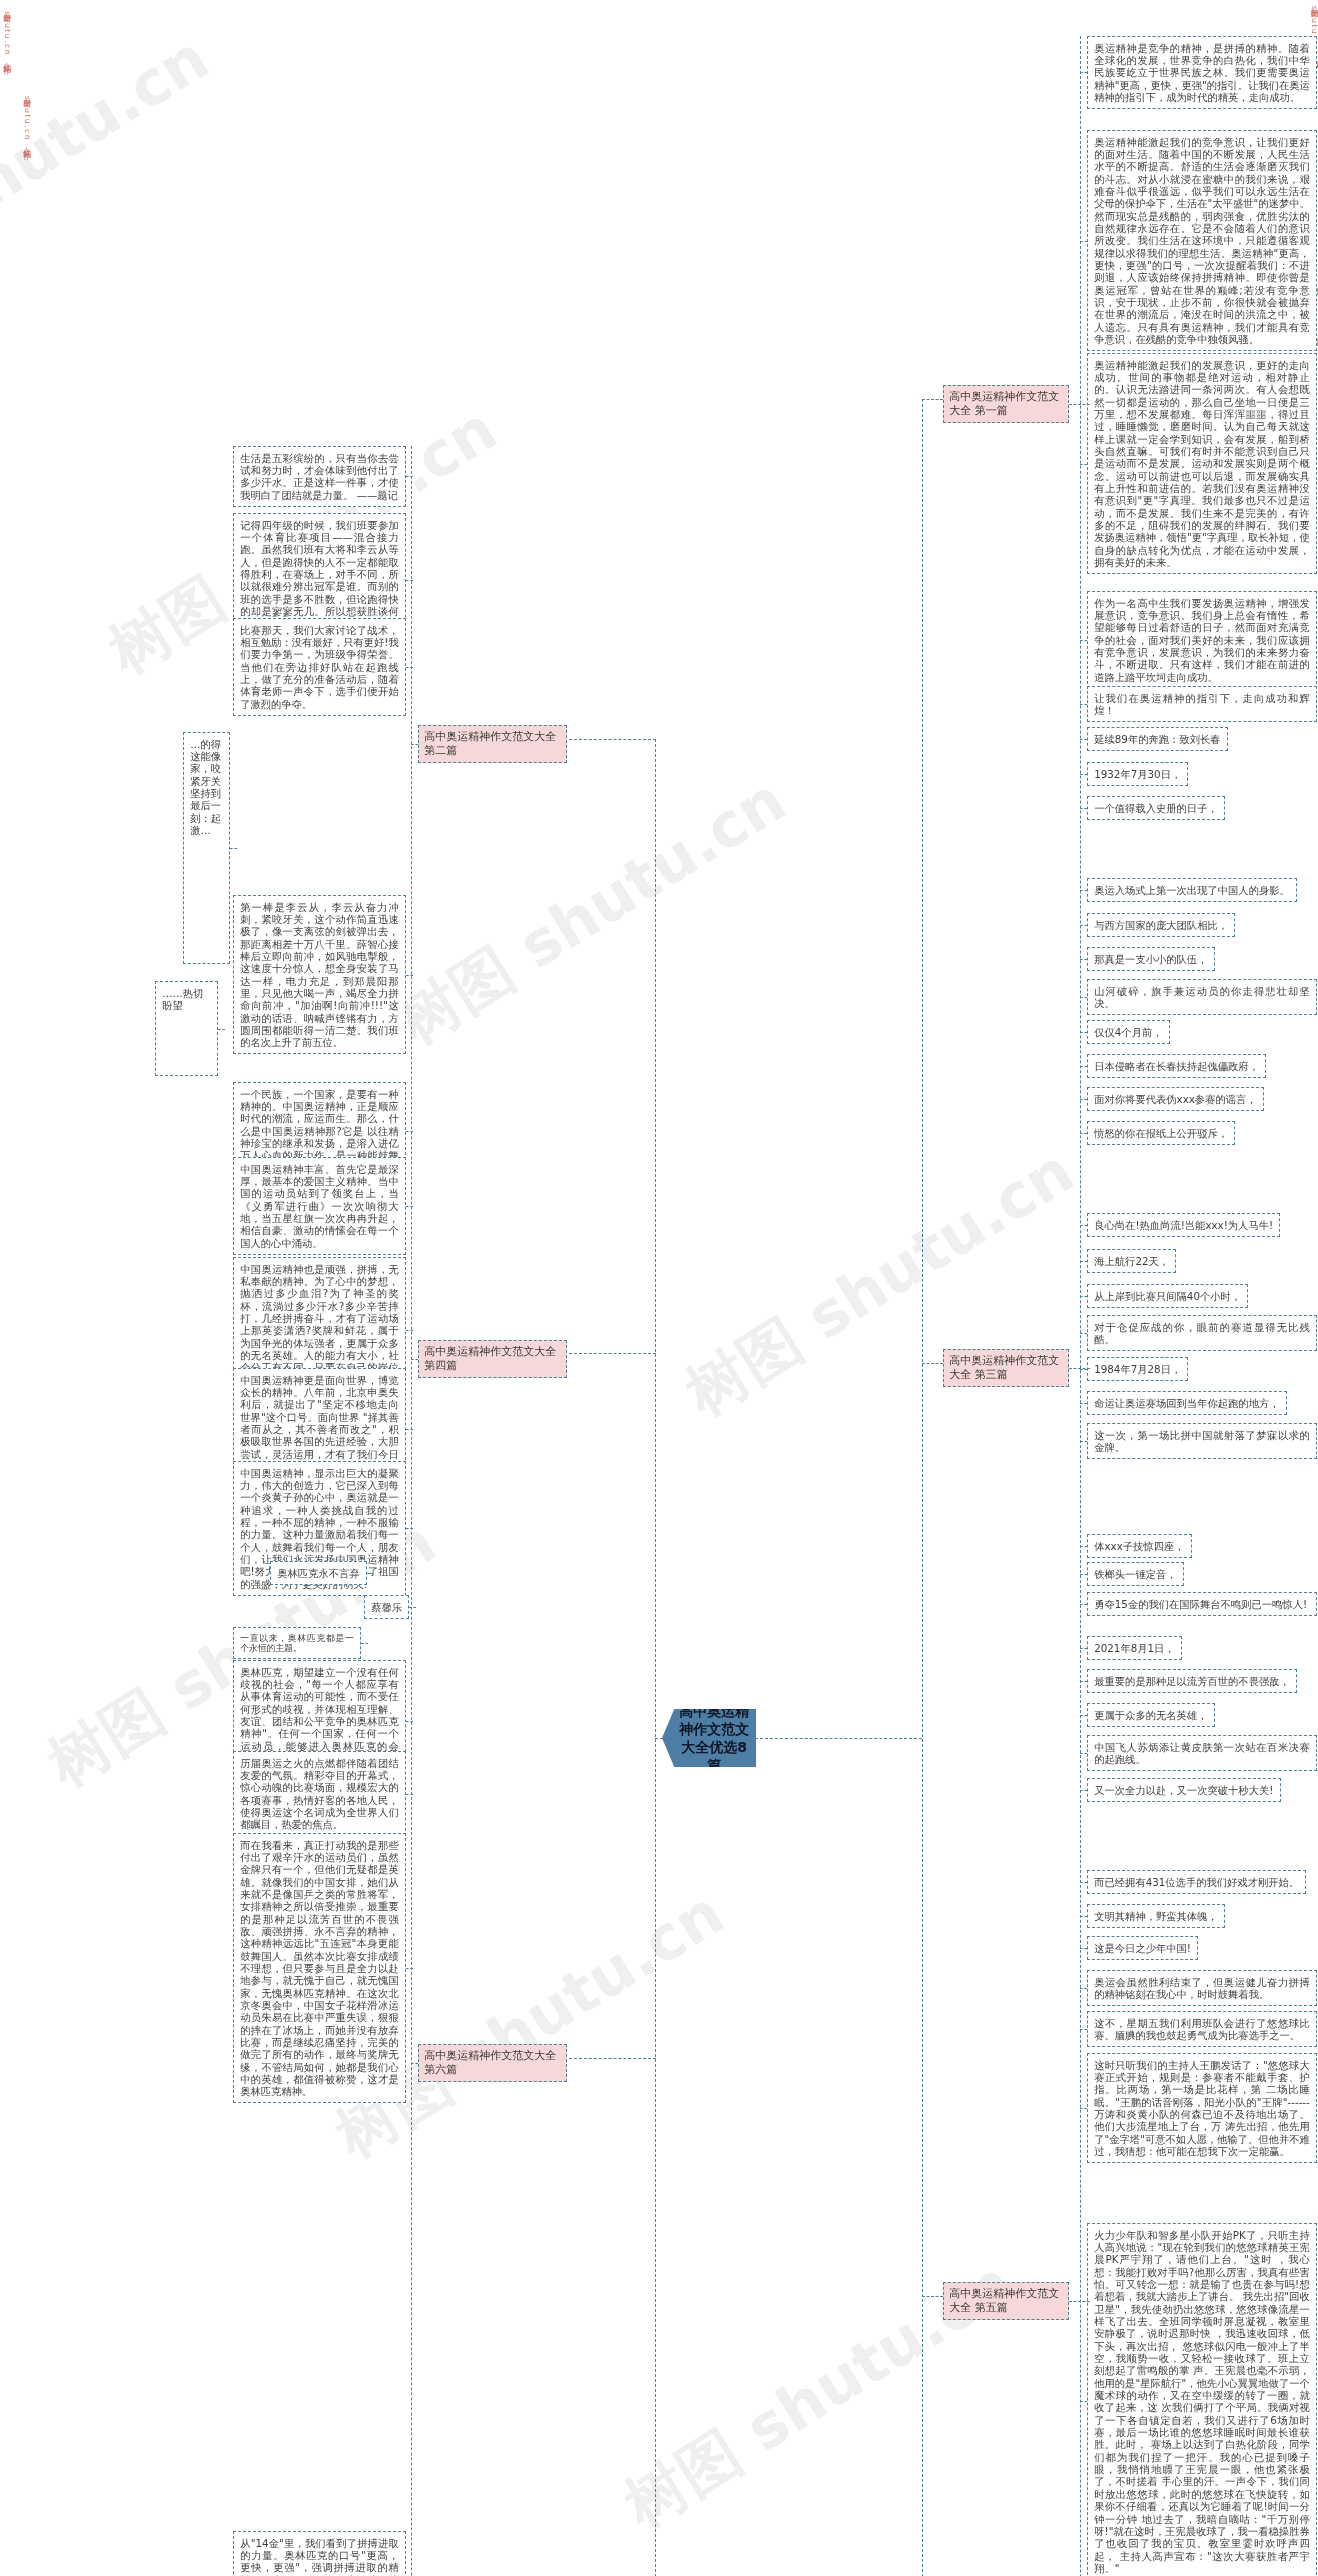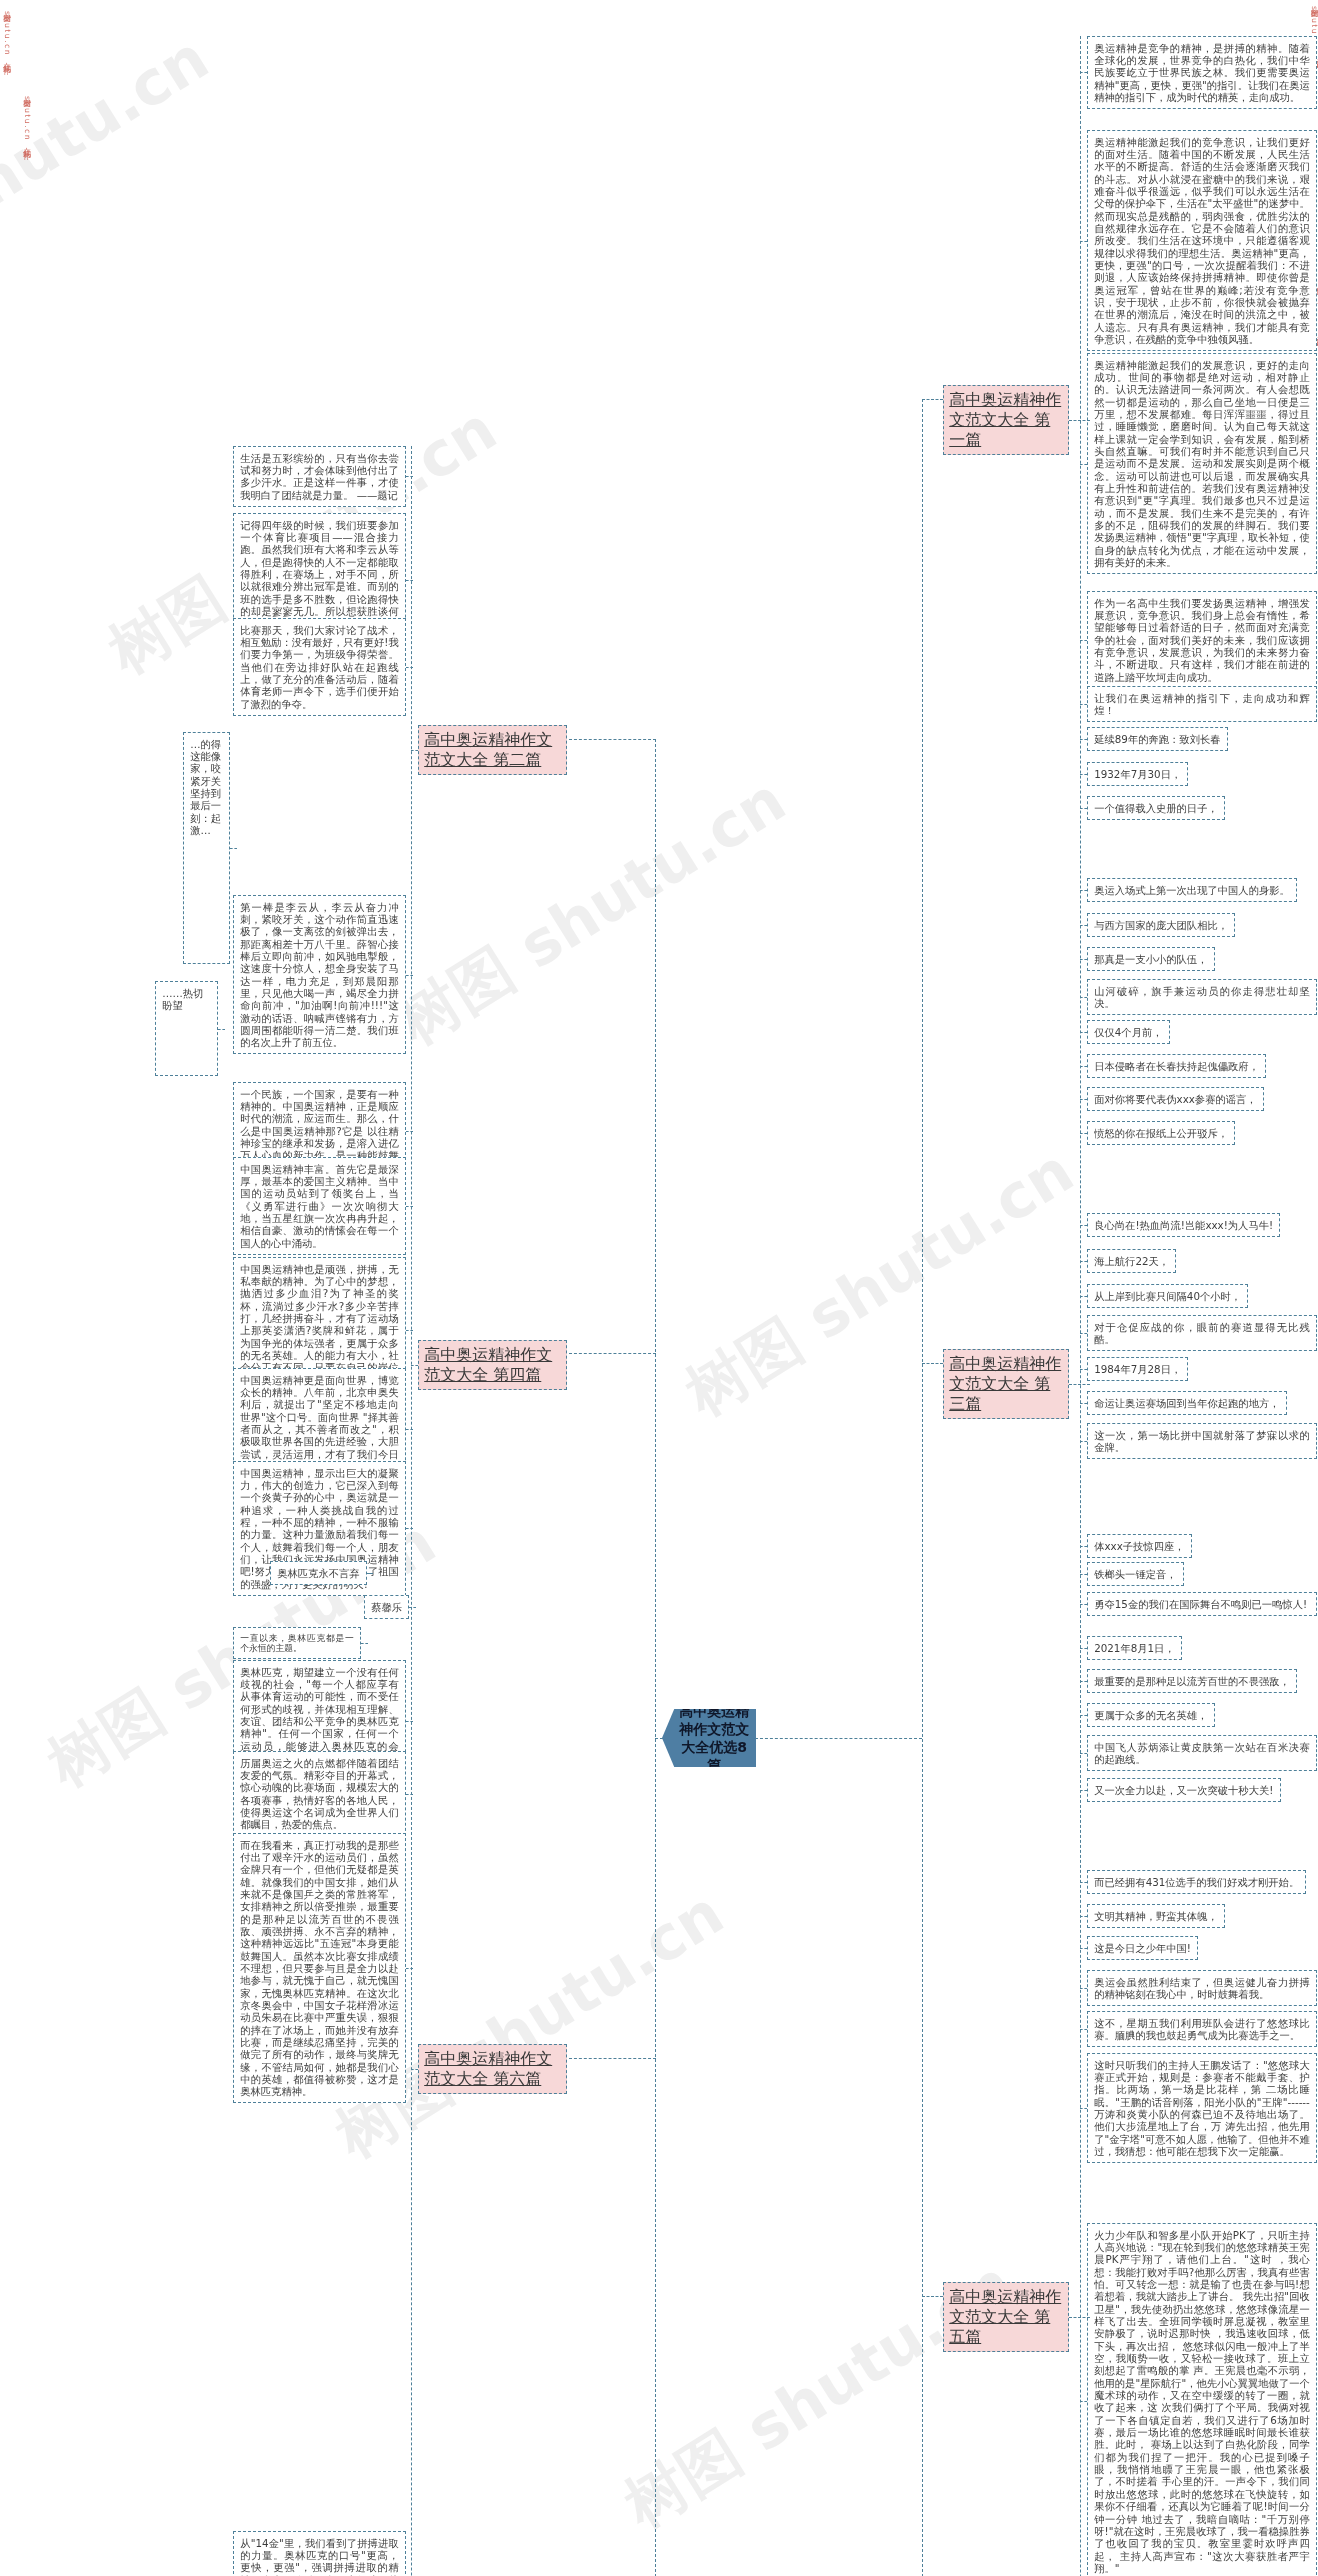--- a/index.html
+++ b/index.html
@@ -12,21 +12,21 @@
       opacity:.75;letter-spacing:1.5px;z-index:1;}
   .node{position:absolute;border:1px dashed #4e8099;background:#fff;z-index:3;
       font-size:10.3px;line-height:1.2;padding:4.6px 6.2px;box-sizing:border-box;
       text-align:justify;}
   .node.fit{white-space:nowrap;text-align:left;}
   .node.narrow{text-align:left;word-break:break-all;}
   .node::before{content:"";position:absolute;top:50%;width:6.7px;border-top:1px dashed #4e8099;}
   .side-right.node::before{left:-7.7px;}
   .side-left.node::before{right:-7.7px;}
   .hdr{position:absolute;border:1px dashed #4e8099;background:#f7d8d8;z-index:4;
-      font-size:16px;line-height:1.25;padding:4.1px 5.2px;box-sizing:border-box;color:#3a3a3a;text-decoration:underline;}
+      font-size:11px;line-height:1.25;padding:4.1px 5.2px;box-sizing:border-box;color:#3a3a3a;}
   .hdr::after{content:"";position:absolute;top:50%;border-top:1px dashed #4e8099;}
   .hdr.side-right::after{right:-21.6px;width:20.6px;}
   .hdr.side-left::after{left:-7.7px;width:6.7px;}
   .vline,.hline{position:absolute;z-index:2;}
   .vline{border-left:1px dashed #4e8099;width:0;}
   .hline{border-top:1px dashed #4e8099;height:0;}
   .center-node{position:absolute;left:662px;top:1709px;width:94px;height:58px;
       background:#4e7ea3;z-index:5;display:flex;align-items:center;justify-content:center;
       clip-path:polygon(13% 0,100% 0,100% 100%,13% 100%,0 50%);
       color:#0f172a;font-size:14px;font-weight:bold;text-align:center;line-height:1.3;

